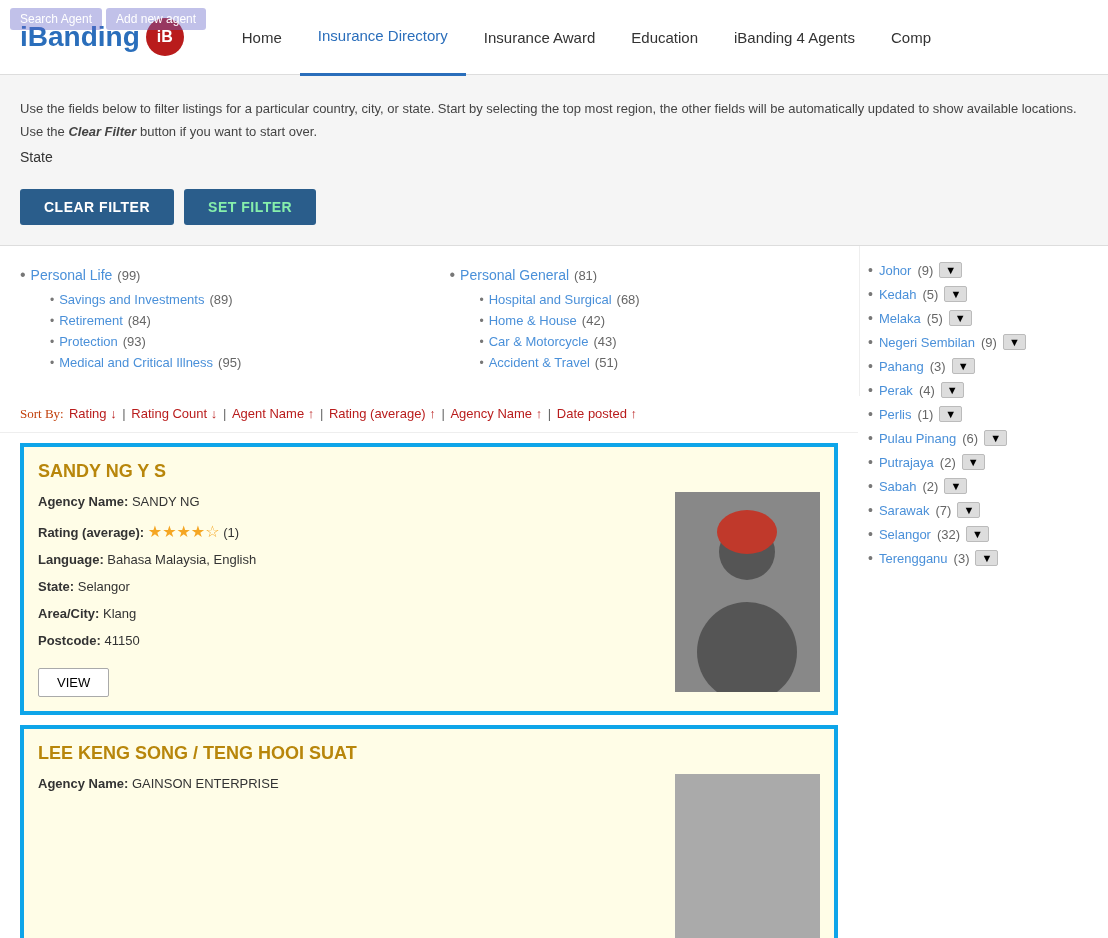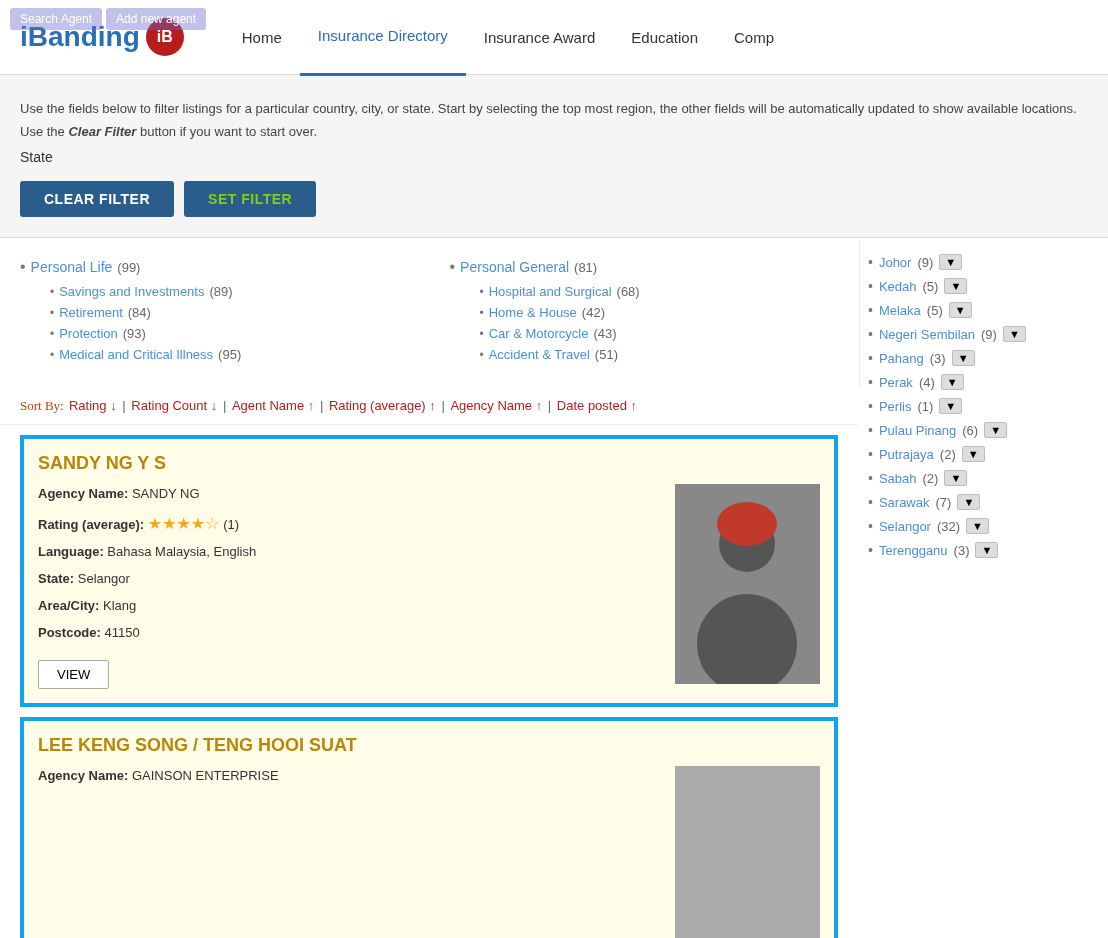--- a/index.html
+++ b/index.html
@@ -17,26 +17,26 @@
 
     
     .search-bar-area { position: absolute; top: 8px; left: 0; display: flex; gap: 4px; padding-left: 10px; }
     .search-btn { padding: 4px 10px; font-size: 12px; background: rgba(100,100,200,0.4); color: #fff; border: none; border-radius: 3px; cursor: pointer; }
 
     
     .filter-section { background: #f5f5f5; padding: 16px 20px 20px 20px; border-bottom: 1px solid #ddd; }
     .filter-section p { margin-bottom: 6px; color: #444; }
     .filter-section p.small { font-size: 13px; }
     .filter-bold { font-weight: bold; font-style: italic; }
-    .state-row { display: flex; align-items: flex-start; gap: 10px; margin-top: 10px; margin-bottom: 16px; }
+    .state-row { display: flex; align-items: flex-start; gap: 10px; margin-top: 10px; margin-bottom: 24px; }
     .state-label { font-size: 14px; }
     .state-select { padding: 5px 8px; border: 1px solid #aaa; border-radius: 3px; font-size: 14px; width: 200px; background: #fff; }
     .filter-buttons { display: flex; gap: 10px; }
     .btn-clear { background: #2a5d8b; color: #fff; border: none; padding: 10px 24px; font-size: 14px; font-weight: bold; border-radius: 3px; cursor: pointer; letter-spacing: 0.5px; }
-    .btn-set { background: #2a5d8b; color: #84cc16; border: none; padding: 10px 24px; font-size: 14px; font-weight: bold; border-radius: 3px; cursor: pointer; letter-spacing: 0.5px; }
+    .btn-set { background: #2a5d8b; color: #86efac; border: none; padding: 10px 24px; font-size: 14px; font-weight: bold; border-radius: 3px; cursor: pointer; letter-spacing: 0.5px; }
 
     
     .categories { padding: 20px 20px; width: 860px; border-right: 1px solid #eee; }
     .categories-grid { display: flex; gap: 40px; }
     .cat-col { flex: 1; }
     .cat-top { display: flex; align-items: center; gap: 5px; margin-bottom: 8px; }
     .cat-bullet { color: #777; font-size: 16px; }
     .cat-link { color: #4a90d9; text-decoration: none; font-size: 14px; }
     .cat-count { color: #666; font-size: 13px; }
     .subcat-list { list-style: none; padding-left: 30px; }
@@ -83,20 +83,21 @@
     <span class="logo-text">iBanding</span>
     <div class="logo-shield">
       <span>iB</span>
     </div>
   </div>
   <nav class="nav">
     <a class="nav-item">Home</a>
     <a class="nav-item active">Insurance Directory</a>
     <a class="nav-item">Insurance Award</a>
     <a class="nav-item">Education</a>
+    <a class="nav-item">iBanding 4 Agents</a>
     <a class="nav-item">Comp</a>
   </nav>
 </header>
 
 <div class="filter-section">
   <p class="small" style="margin-top:10px;">Use the fields below to filter listings for a particular country, city, or state. Start by selecting the top most region, the other fields will be automatically updated to show available locations.</p>
   <p class="small" style="margin-top:8px;">
     <span>Use the </span><span class="filter-bold">Clear Filter</span><span> button if you want to start over.</span>
   </p>
   <div class="state-row">

